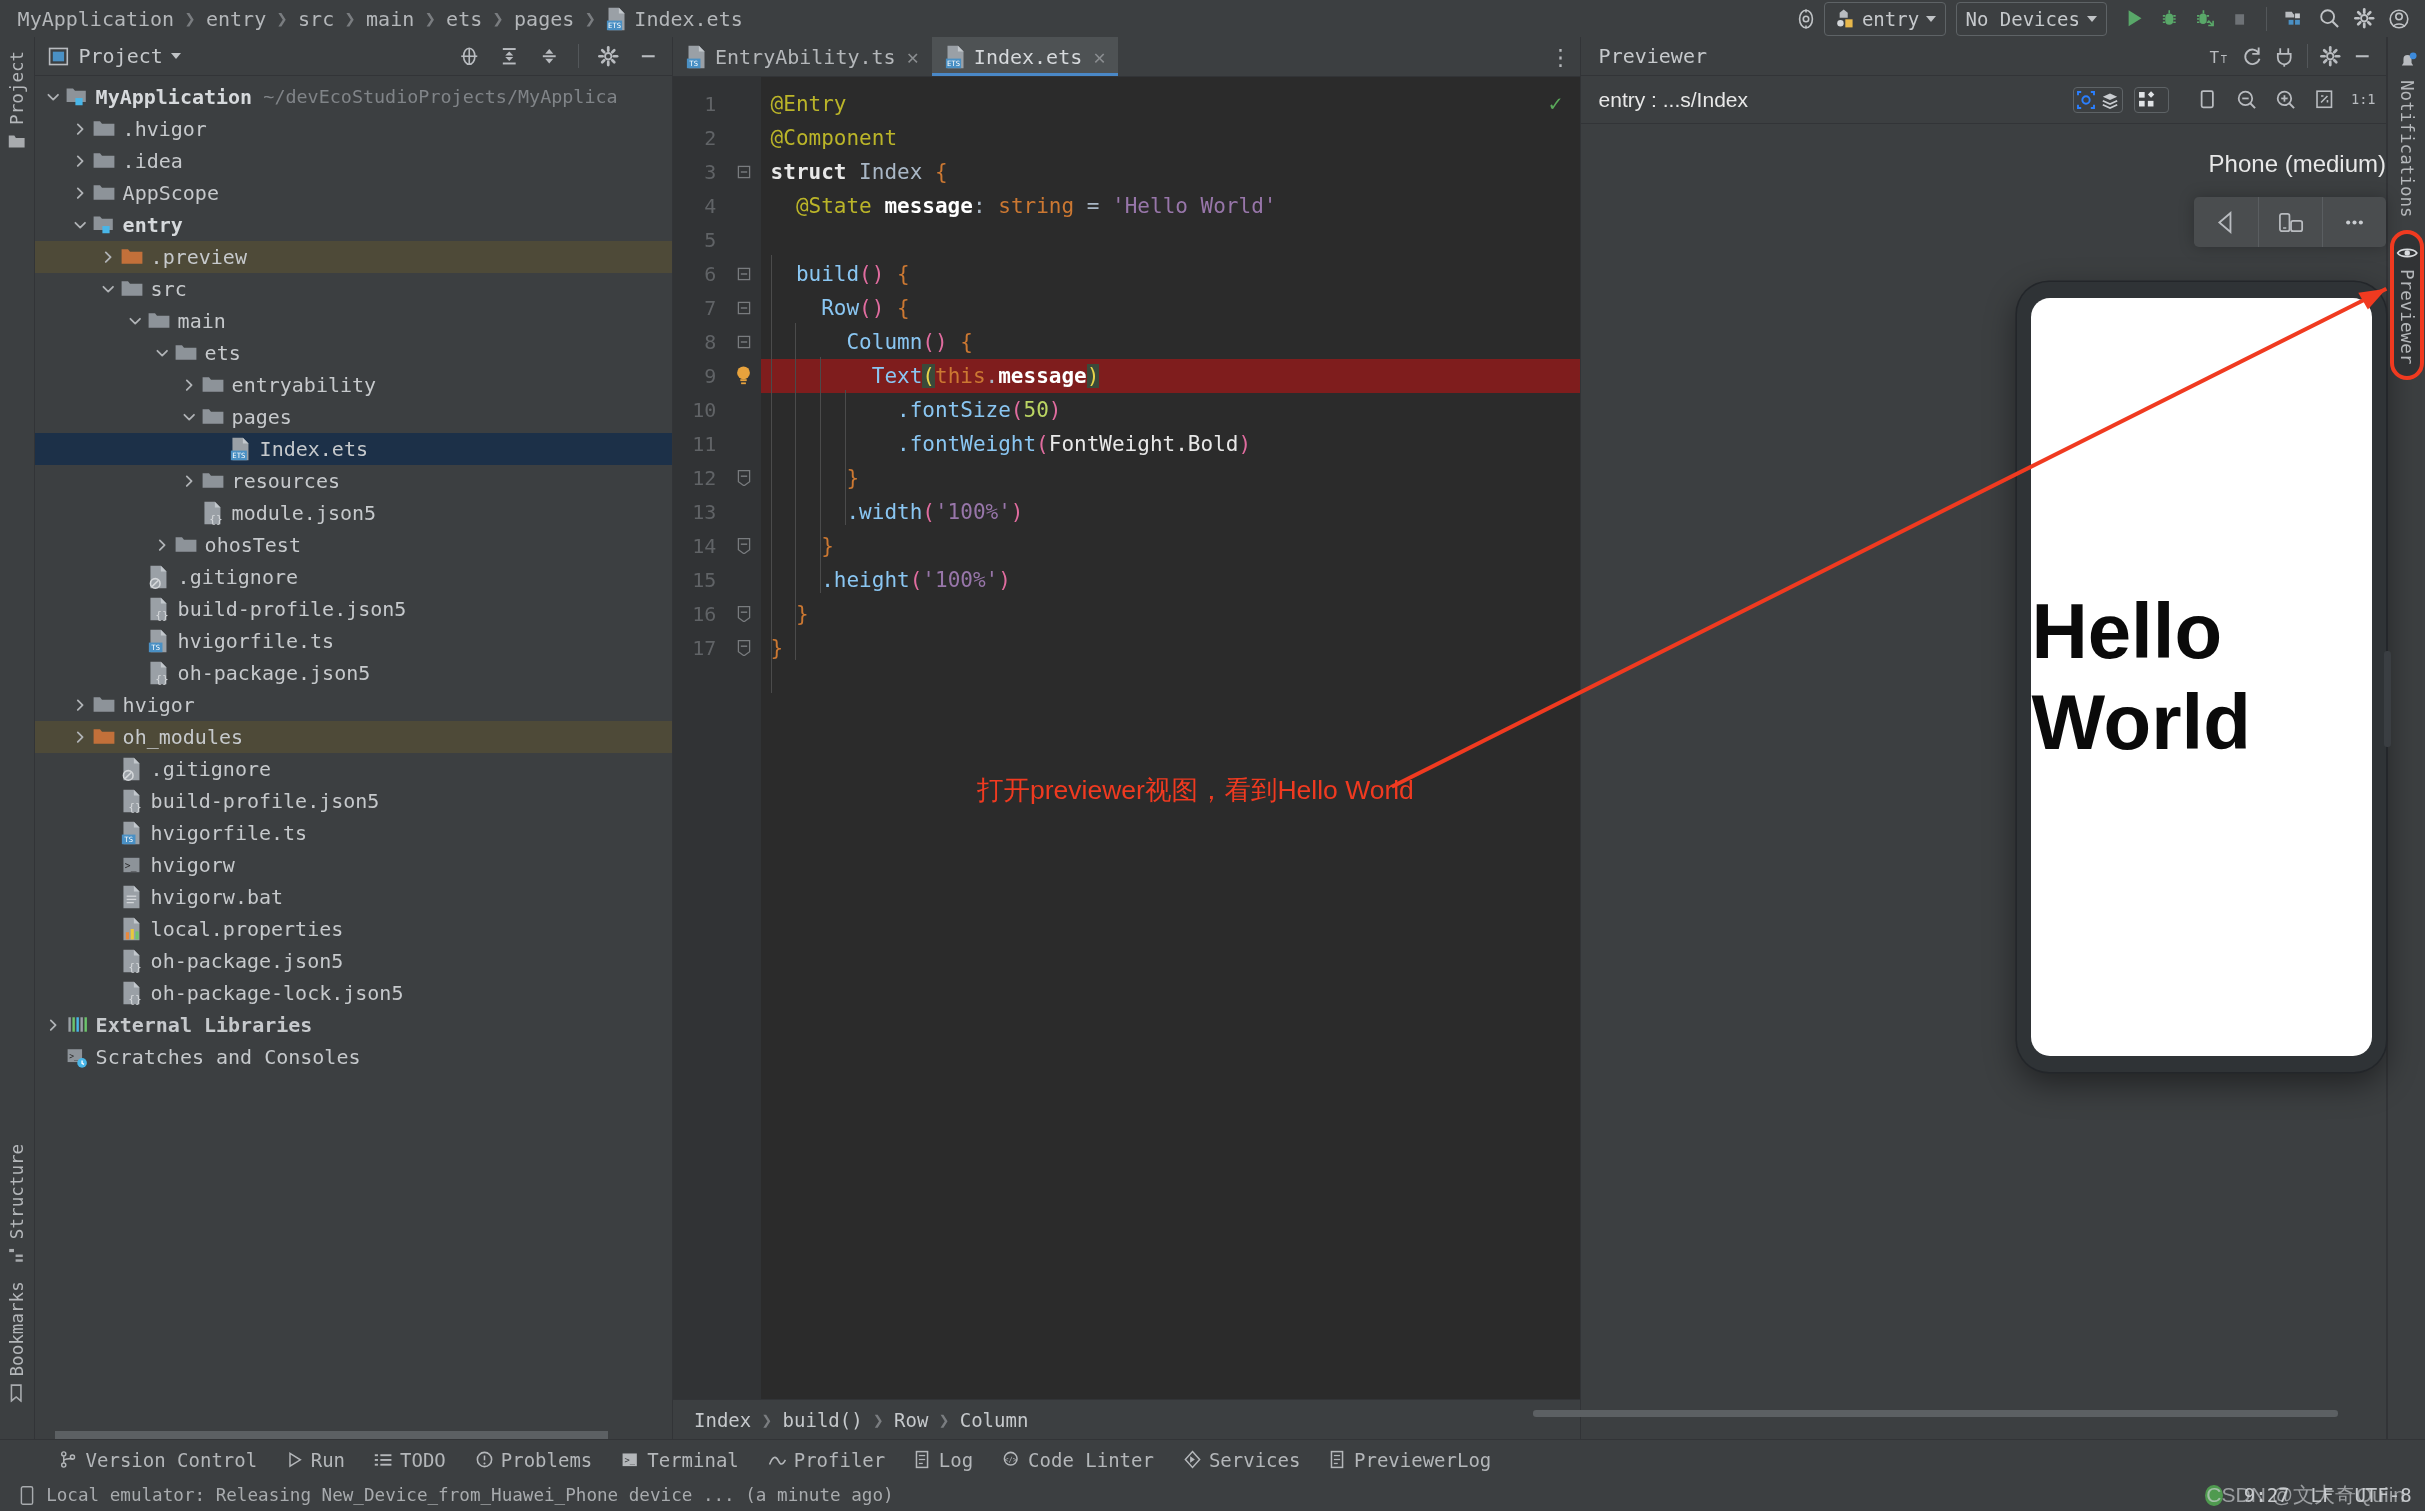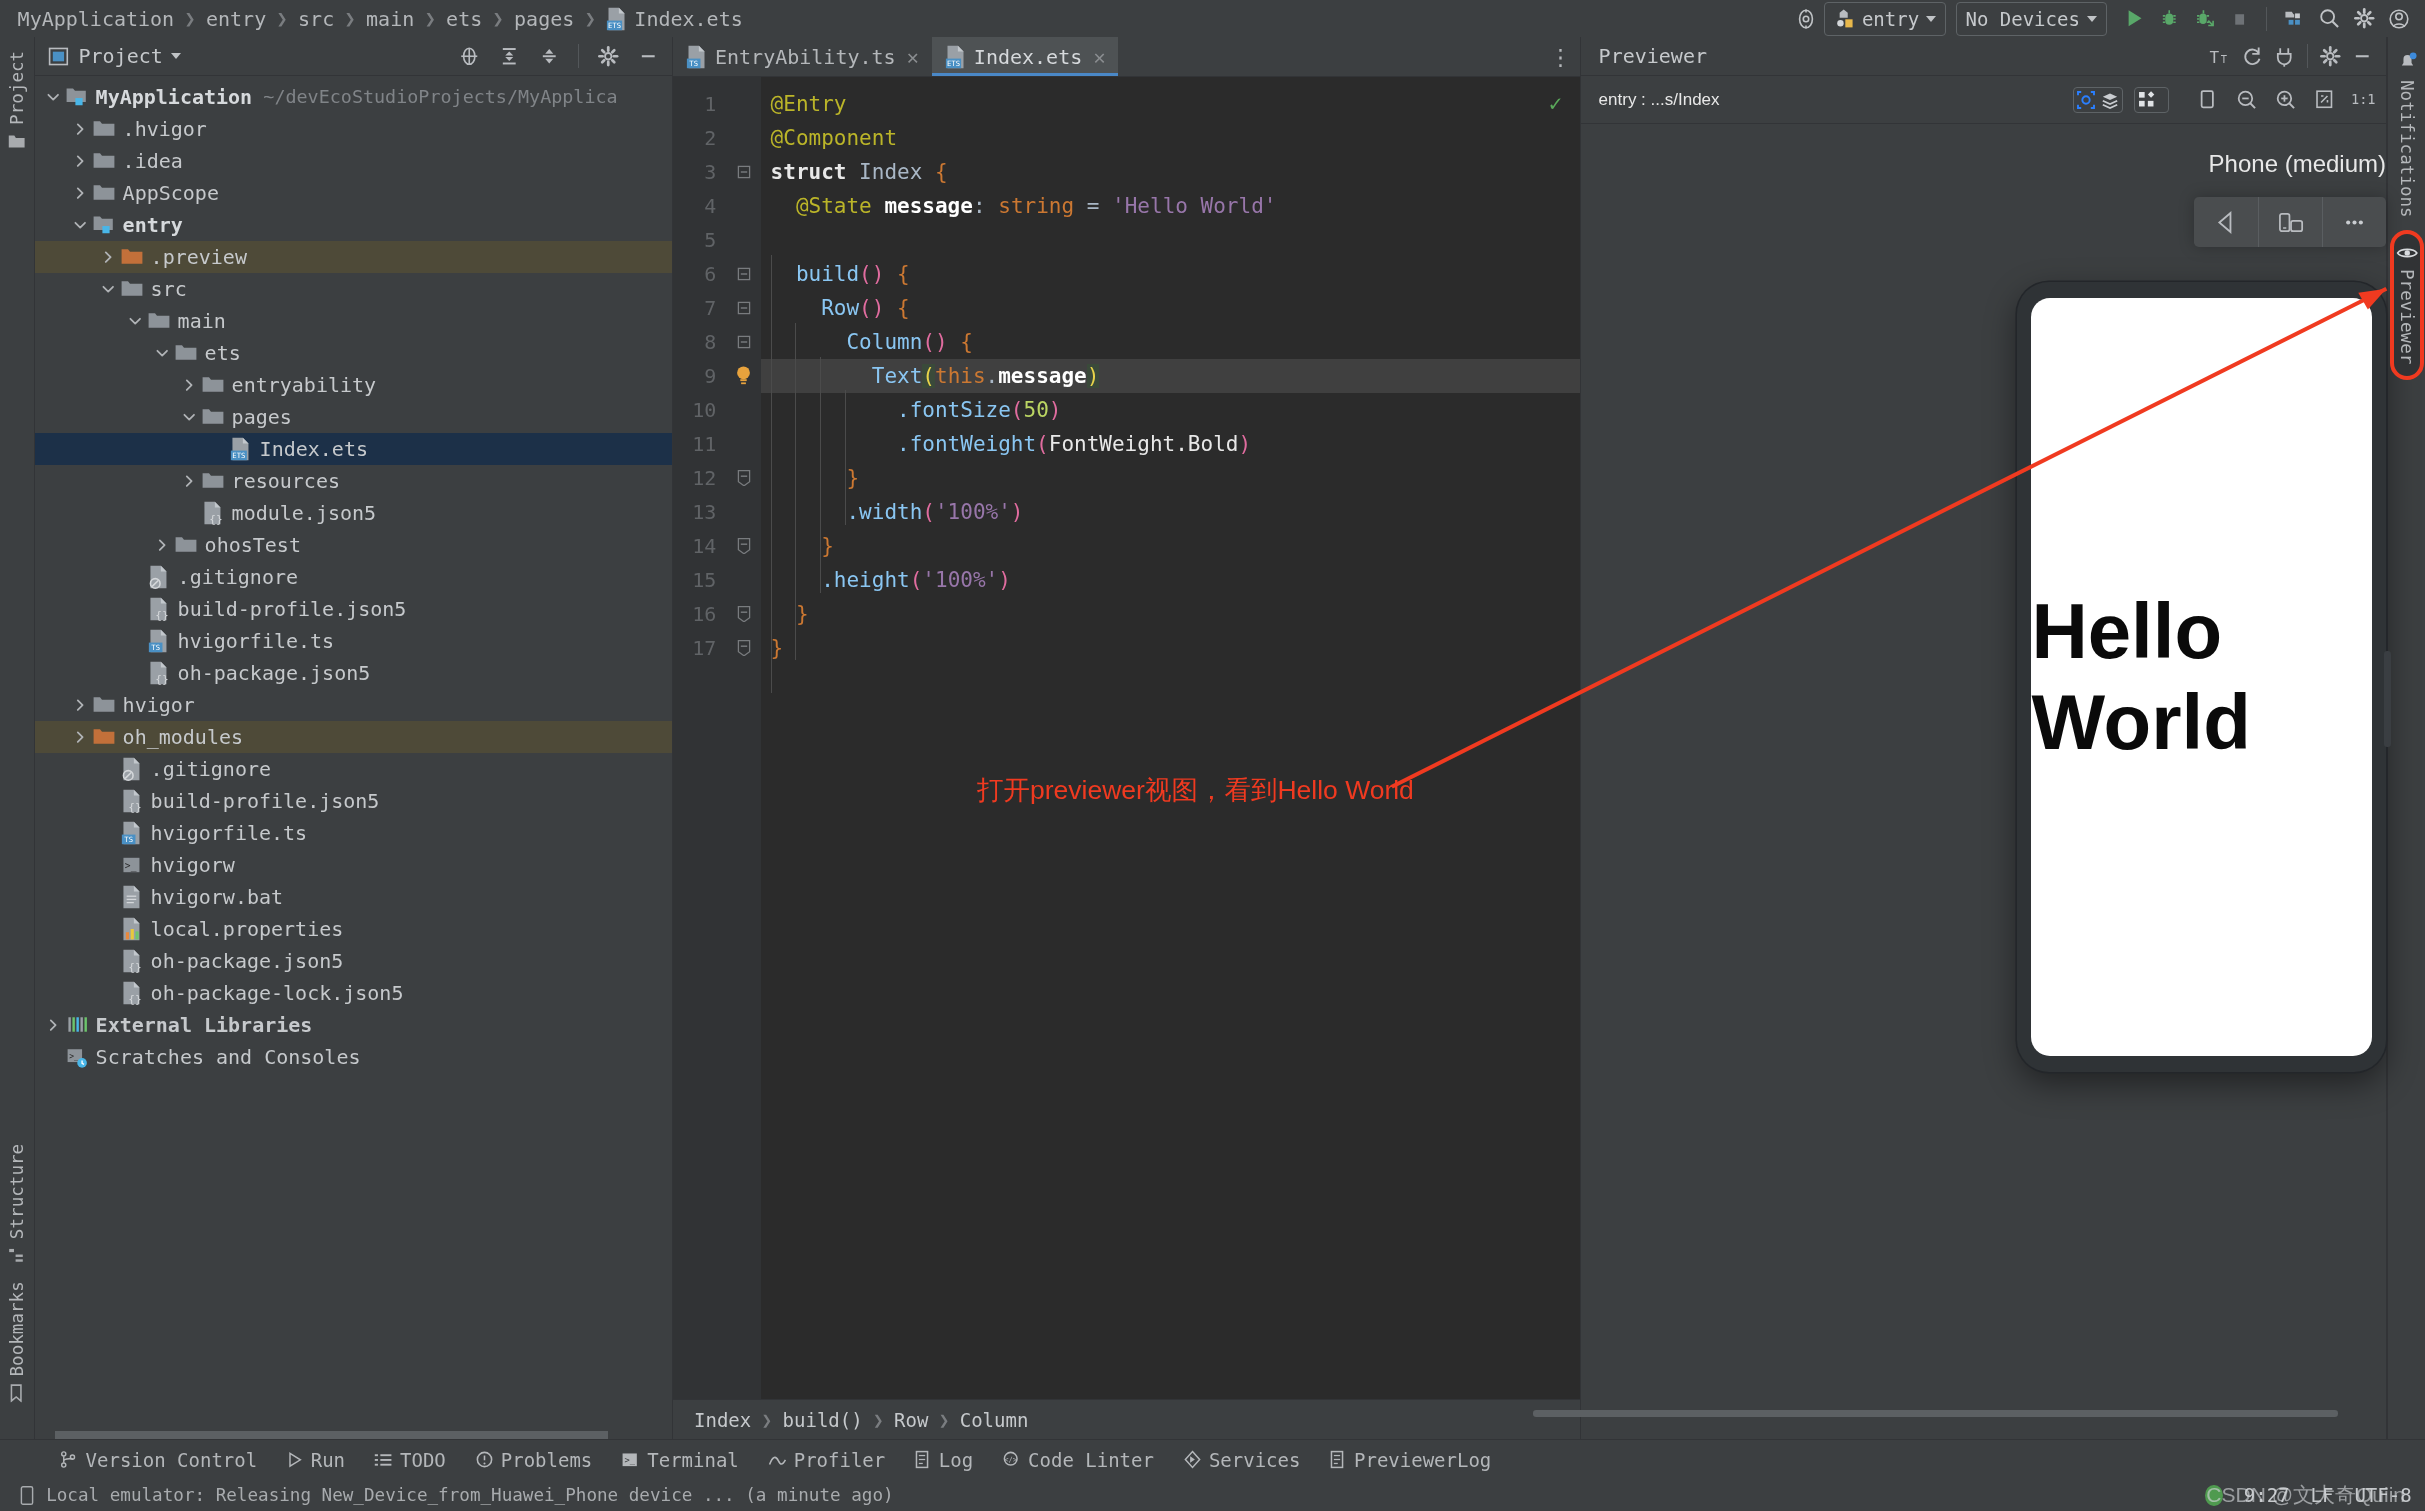--- a/index.html
+++ b/index.html
@@ -83,21 +83,21 @@
                background:#2b2b2b; }
   .gutter { width:53px; flex:0 0 53px; background:#313335; text-align:right;
             padding-top:9.6px; }
   .gutter div { height:34px; line-height:34px; padding-right:9.6px; color:#606366;
                 font-size:20px; }
   .fold { width:35px; flex:0 0 35px; background:#313335; padding-top:9.6px; }
   .fold div { height:34px; display:flex; align-items:center; justify-content:center; }
   .codecol { flex:1; padding-top:9.6px; position:relative; min-width:0; overflow:hidden; }
   .cline { height:34px; line-height:34px; font-size:21px; white-space:pre;
            padding-left:9.6px; font-family:"DejaVu Sans Mono","Liberation Mono",monospace; }
-  .cline.hl { background:#404040; }
+  .cline.hl { background:#7f1d1d; }
   .indent-guides { position:absolute; top:9.6px; left:0; height:100%; pointer-events:none; }
   .ig { position:absolute; width:0.8px; background:#4b4b4b; }
   .check { position:absolute; top:13px; right:17.6px; color:#5aa85a; font-size:22.5px; }
 
   
   .t-anno{color:#bbb529;} .t-kw{color:#cc7832;} .t-kwb{color:#e8e8e8;font-weight:bold;}
   .t-type{color:#a9b7c6;} .t-brace{color:#cc7832;} .t-field{color:#ffffff;font-weight:bold;}
   .t-str{color:#9876aa;} .t-fn{color:#8ac6f2;} .t-paren{color:#e06c9f;}
   .t-num{color:#bbd663;} .t-plain{color:#a9b7c6;} .t-white{color:#e8e8e8;}
   .t-match{background:#3a4a3a;color:#e8d44a;}
@@ -108,21 +108,21 @@
   .ebread .s { color:#7a7d80; margin:0 10.4px; font-size:17.6px; }
 
   
   .prev { width:806px; flex:0 0 806px; background:#3c3f41; display:flex;
           flex-direction:column; border-right:0.8px solid #323437; }
   .prev-head { height:39px; display:flex; align-items:center; padding:0 8px 0 17.6px;
                border-bottom:0.8px solid #323437; }
   .prev-title { font-size:20px; color:#c6c9cc; flex:1; }
   .prev-bar2 { height:48px; display:flex; align-items:center; padding:0 11.2px 0 17.6px;
                gap:0; border-bottom:0.8px solid #323437; background:#3c3f41; }
-  .prev-path { font-family:"Liberation Sans",sans-serif; font-size:17px; color:#e8e8e8; flex:1; }
+  .prev-path { font-family:"Liberation Sans",sans-serif; font-size:21px; color:#e8e8e8; flex:1; }
   .seg { display:flex; border:0.8px solid #5e6366; border-radius:4px; overflow:hidden;
          margin-right:11.2px; }
   .pv-icon { width:39px;height:35px;display:flex;align-items:center;justify-content:flex-end;
              cursor:pointer; }
 
   .prev-body { flex:1; background:#3c3f41; position:relative; display:flex;
                flex-direction:column; align-items:flex-end; padding-top:26px; min-height:0; }
   .dev-name { font-family:"Liberation Sans",sans-serif; font-size:24px; color:#e8e8e8;
               margin-bottom:19px; }
   .dev-ctrls { display:flex; border-radius:4.8px; overflow:hidden; margin-bottom:35px;

